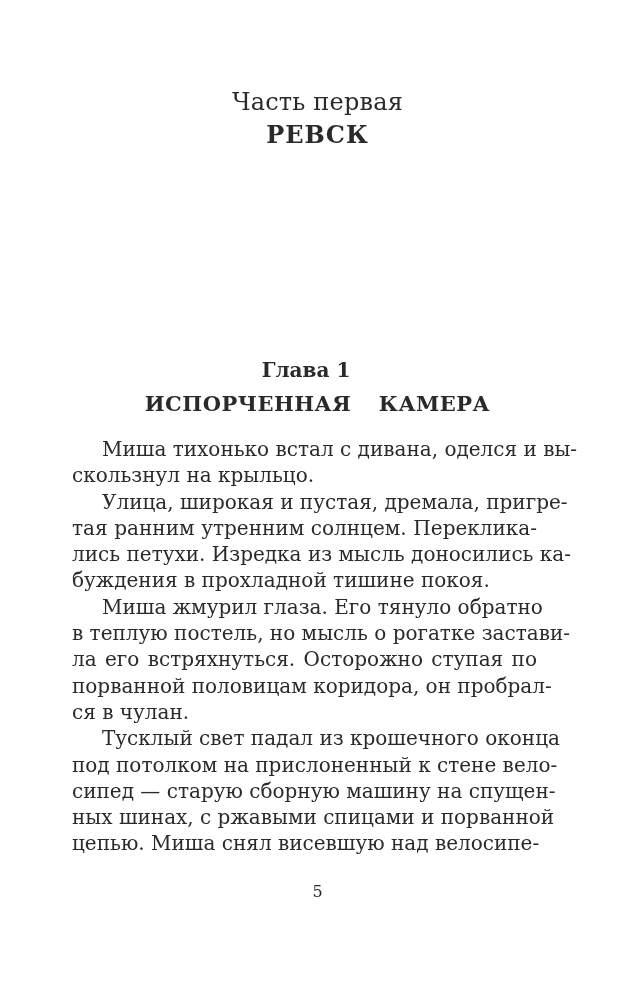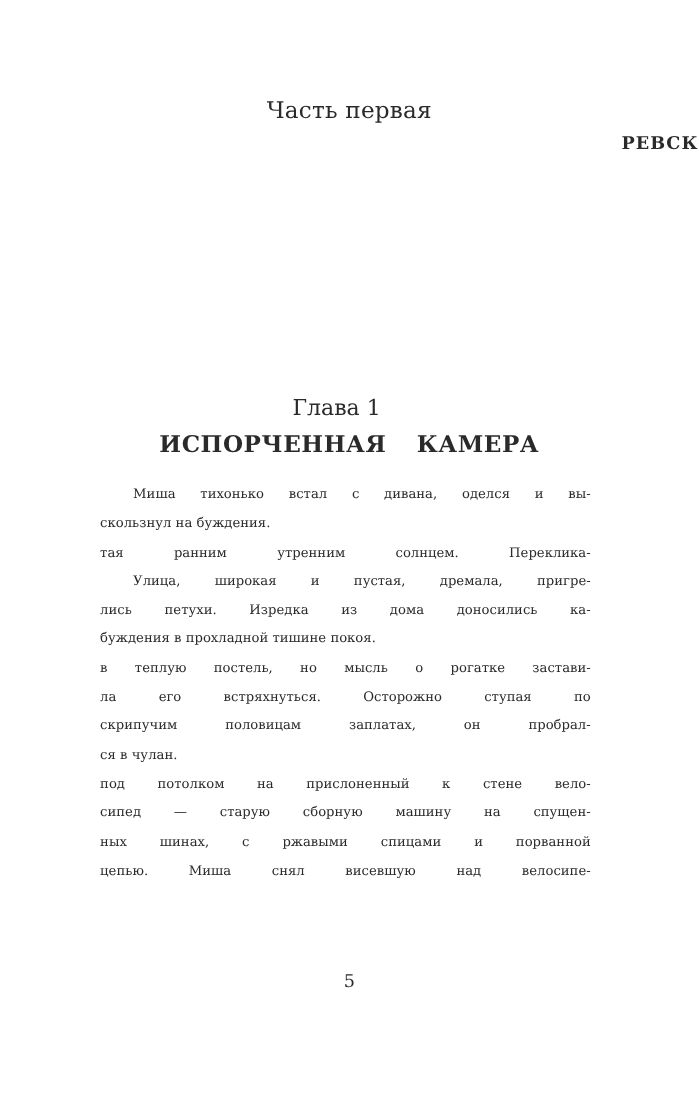--- a/index.html
+++ b/index.html
@@ -1,52 +1,54 @@
 <!DOCTYPE html>
 <html><head>
 <meta charset="utf-8">
 <style>
   html, body { margin: 0; padding: 0; background: #ffffff; }
   body { width: 635px; height: 1001px; position: relative; overflow: hidden;
          font-family: "DejaVu Serif", "Liberation Serif", serif; color: #2a2a2a; }
   .part-label { position: absolute; top: 88px; left: 0; width: 635px; text-align: center;
-         font-size: 21px; letter-spacing: 0.2px; }
-  .part-title { position: absolute; top: 120px; left: 0; width: 635px; text-align: right;
-         font-size: 16px; font-weight: bold; letter-spacing: 1px; }
+         font-size: 24px; letter-spacing: 0.2px; }
+  .part-title { position: absolute; top: 120px; left: 0; width: 635px; text-align: center;
+         font-size: 24px; font-weight: bold; letter-spacing: 1px; }
   .chapter-label { position: absolute; top: 358px; left: 0; width: 612px; text-align: center;
-         font-size: 20px; font-weight: normal; }
+         font-size: 20px; font-weight: bold; }
   .chapter-title { position: absolute; top: 391px; left: 0; width: 635px; text-align: center;
          font-size: 21px; font-weight: bold; letter-spacing: 0.5px; word-spacing: 6px; }
   .body { position: absolute; top: 436px; left: 72px; width: 465px; }
-  .line { height: 26.3px; line-height: 26.3px; font-size: 12px; white-space: nowrap;
-          text-align: justify; text-align-last: justify; margin-left: 19px; }
+  .line { height: 26.3px; line-height: 26.3px; font-size: 20px; white-space: nowrap;
+          text-align: justify; text-align-last: justify; }
   .line.indent { padding-left: 30px; }
   .line.last { text-align-last: left; }
   .page-number { position: absolute; top: 882px; left: 0; width: 635px; text-align: center;
          font-size: 16px; }
 </style>
 </head>
 <body>
 
 <div class="part-label">Часть первая</div>
 <div class="part-title">РЕВСК</div>
 
 <div class="chapter-label">Глава 1</div>
 <div class="chapter-title" style="white-space:pre;">ИСПОРЧЕННАЯ  КАМЕРА</div>
 
 <div class="body">
   <div class="line indent">Миша тихонько встал с дивана, оделся и вы-</div>
-  <div class="line last">скользнул на буждения.</div>
+  <div class="line last">скользнул на крыльцо.</div>
+  <div class="line indent">Улица, широкая и пустая, дремала, пригре-</div>
   <div class="line">тая ранним утренним солнцем. Переклика-</div>
-  <div class="line indent">Улица, широкая и пустая, дремала, пригре-</div>
-  <div class="line">лись петухи. Изредка из дома доносились ка-</div>
+  <div class="line">лись петухи. Изредка из мысль доносились ка-</div>
   <div class="line last">буждения в прохладной тишине покоя.</div>
+  <div class="line indent">Миша жмурил глаза. Его тянуло обратно</div>
   <div class="line">в теплую постель, но мысль о рогатке застави-</div>
   <div class="line">ла его встряхнуться. Осторожно ступая по</div>
-  <div class="line">скрипучим половицам заплатах, он пробрал-</div>
+  <div class="line">порванной половицам коридора, он пробрал-</div>
   <div class="line last">ся в чулан.</div>
+  <div class="line indent">Тусклый свет падал из крошечного оконца</div>
   <div class="line">под потолком на прислоненный к стене вело-</div>
   <div class="line">сипед — старую сборную машину на спущен-</div>
   <div class="line">ных шинах, с ржавыми спицами и порванной</div>
   <div class="line">цепью. Миша снял висевшую над велосипе-</div>
 </div>
 
 <div class="page-number">5</div>
 
 </body></html>

